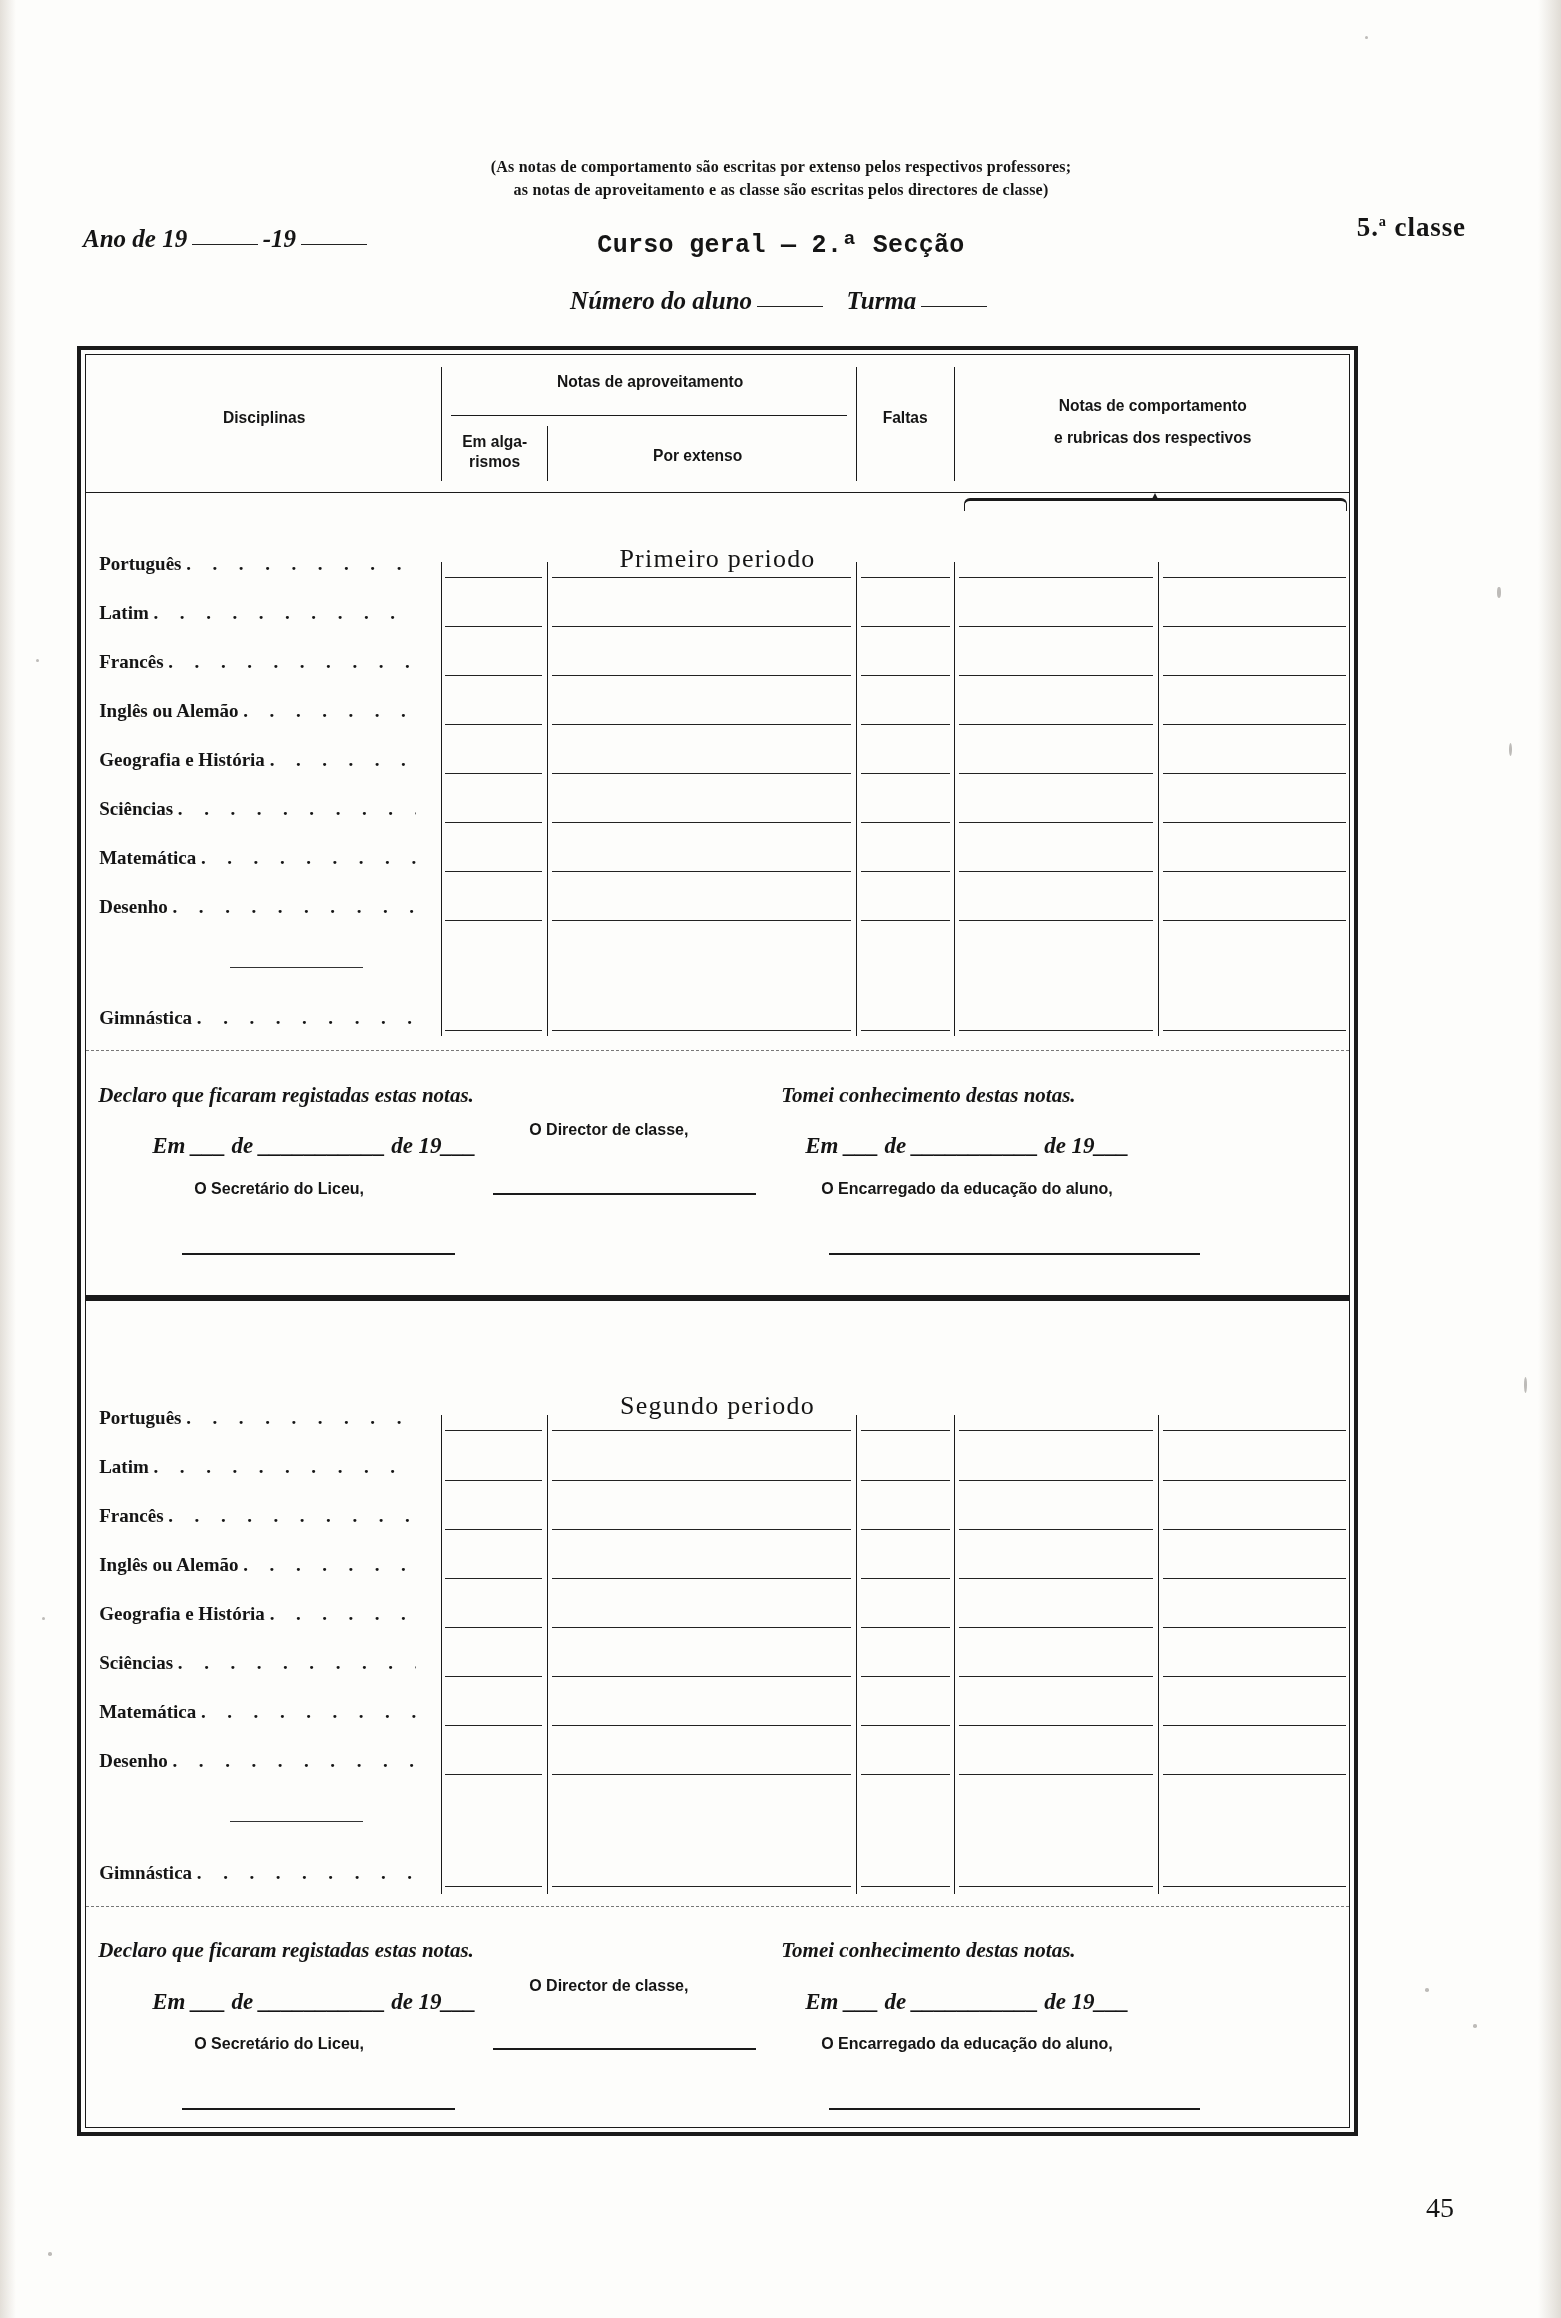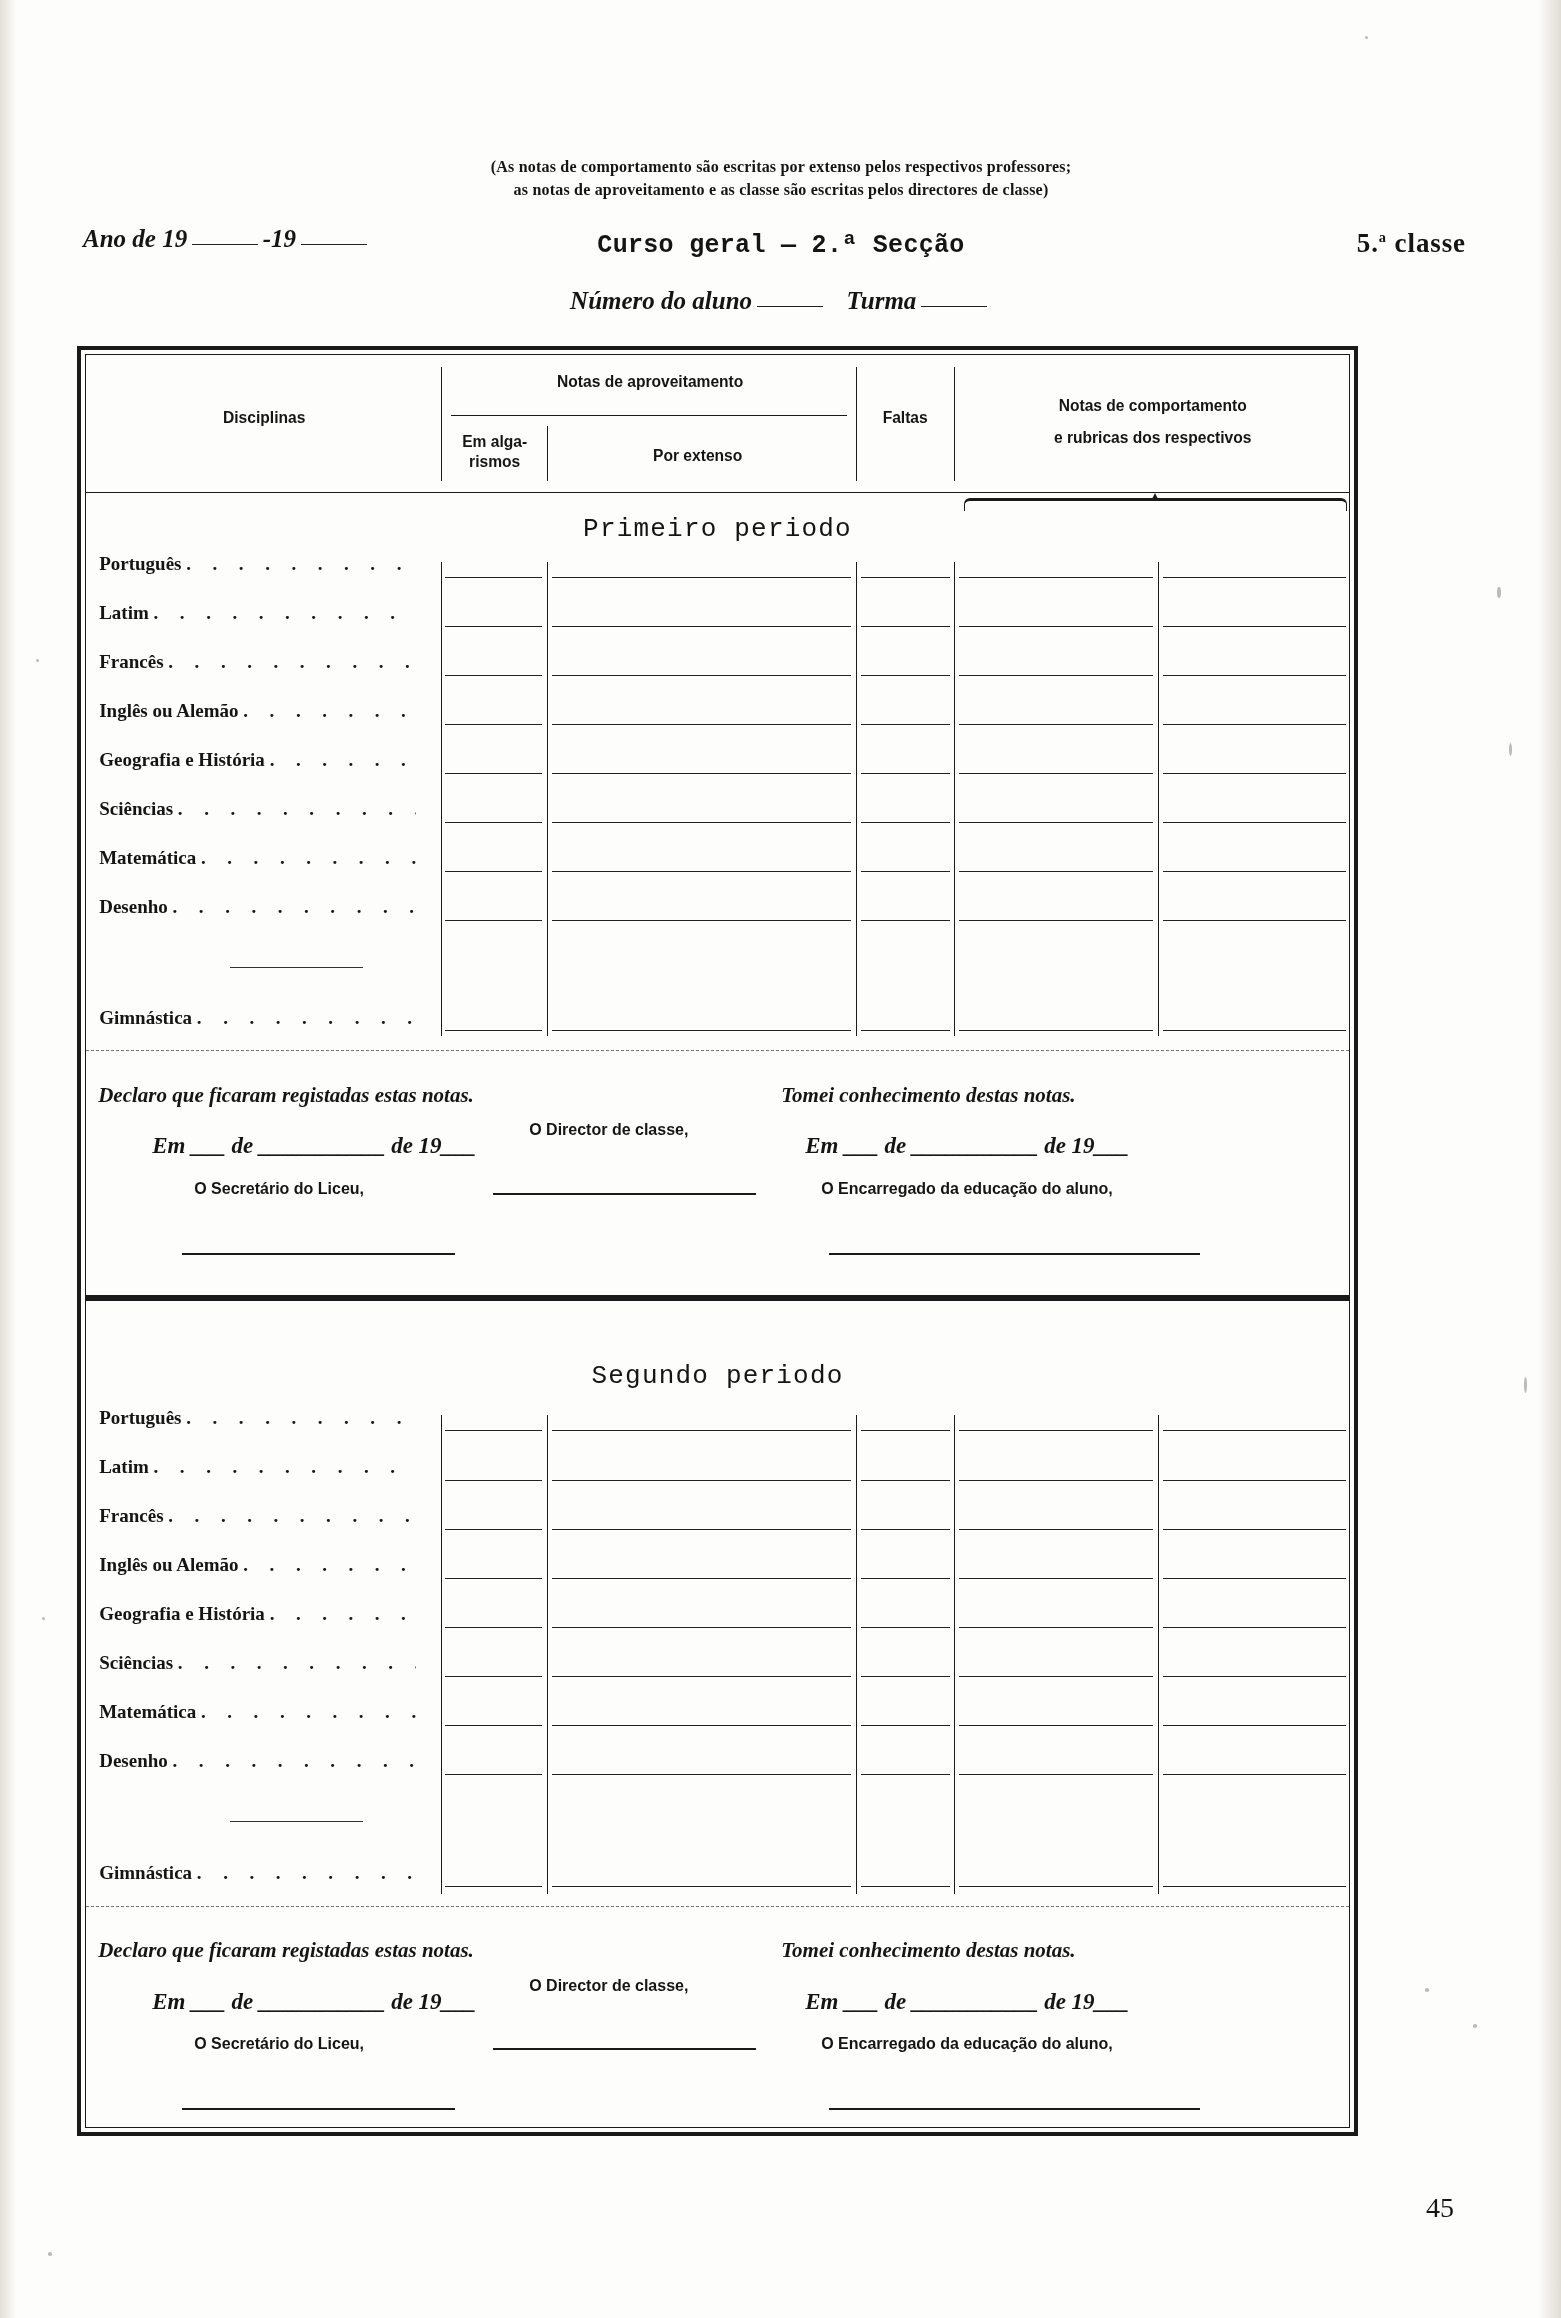--- a/index.html
+++ b/index.html
@@ -64,21 +64,21 @@
     font-family: "Liberation Serif", serif;
     font-style: italic; font-size: 25px; font-weight: 700;
   }
   .curso {
     position: absolute; left: 0; right: 0; top: 231px;
     text-align: center;
     font-family: Liberation Mono, monospace;
     font-size: 25px; font-weight: 700; letter-spacing: 0.3px;
   }
   .classe {
-    position: absolute; right: 96px; top: 228px;
+    position: absolute; right: 96px; top: 212px;
     font-family: "Liberation Serif", serif;
     font-size: 27px; font-weight: 700; letter-spacing: 0.9px;
   }
   .classe sup { font-size: 14.4px; }
   .aluno-line {
     position: absolute; left: 0; right: 0; top: 287px;
     text-align: center;
     font-family: "Liberation Serif", serif;
     font-style: italic; font-size: 25px; font-weight: 600;
   }
@@ -110,22 +110,22 @@
     font-family: "Liberation Sans", sans-serif;
     font-weight: 700; font-size: 15.6px;
     text-align: center; line-height: 1.3;
   }
   .vr { position: absolute; width: 1.2px; background: #1a1a1a; }
 
   
   .period-title {
     position: absolute; left: 0; right: 0;
     text-align: center;
-    font-family: Liberation Mono, monospace;
-    font-size: 26px; font-weight: 400; letter-spacing: 1.2px;
+    font-family: Liberation Serif, serif;
+    font-size: 26px; font-weight: 400; letter-spacing: 1.2px; margin-top: 30px;
   }
   .brace {
     position: absolute;
     height: 9.6px;
     border-top: 3px solid #1a1a1a;
     border-left: 1.8px solid #1a1a1a;
     border-right: 1.8px solid #1a1a1a;
     border-radius: 6px 6px 0 0;
   }
   .brace:after {

